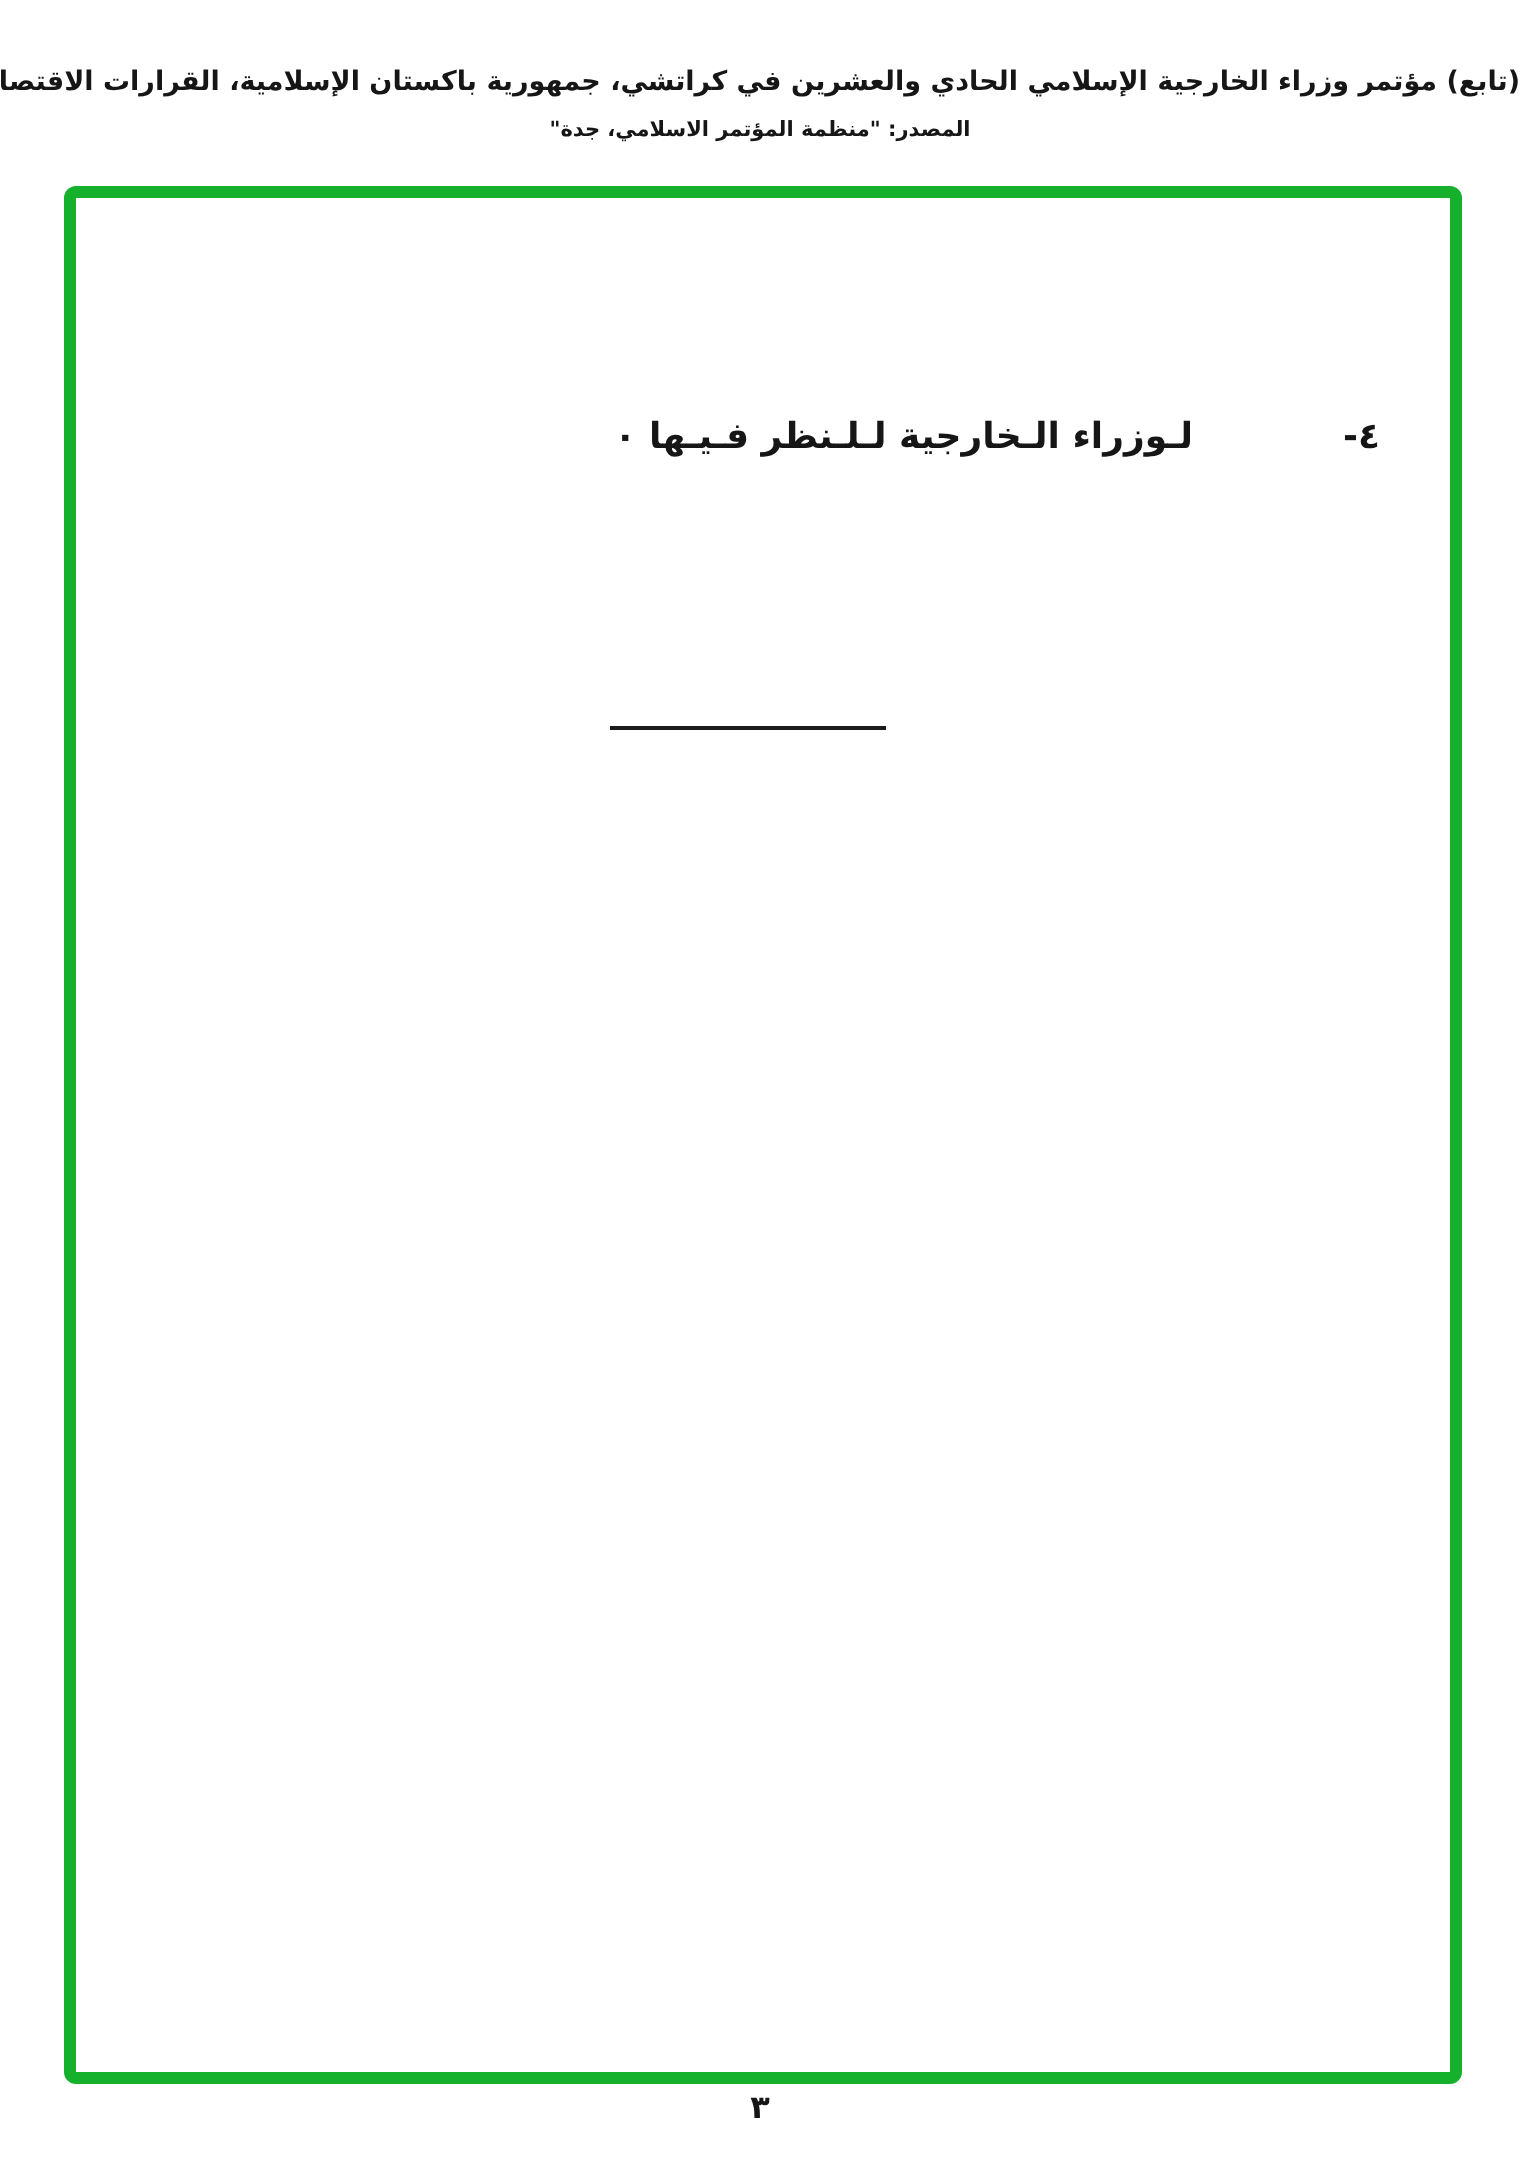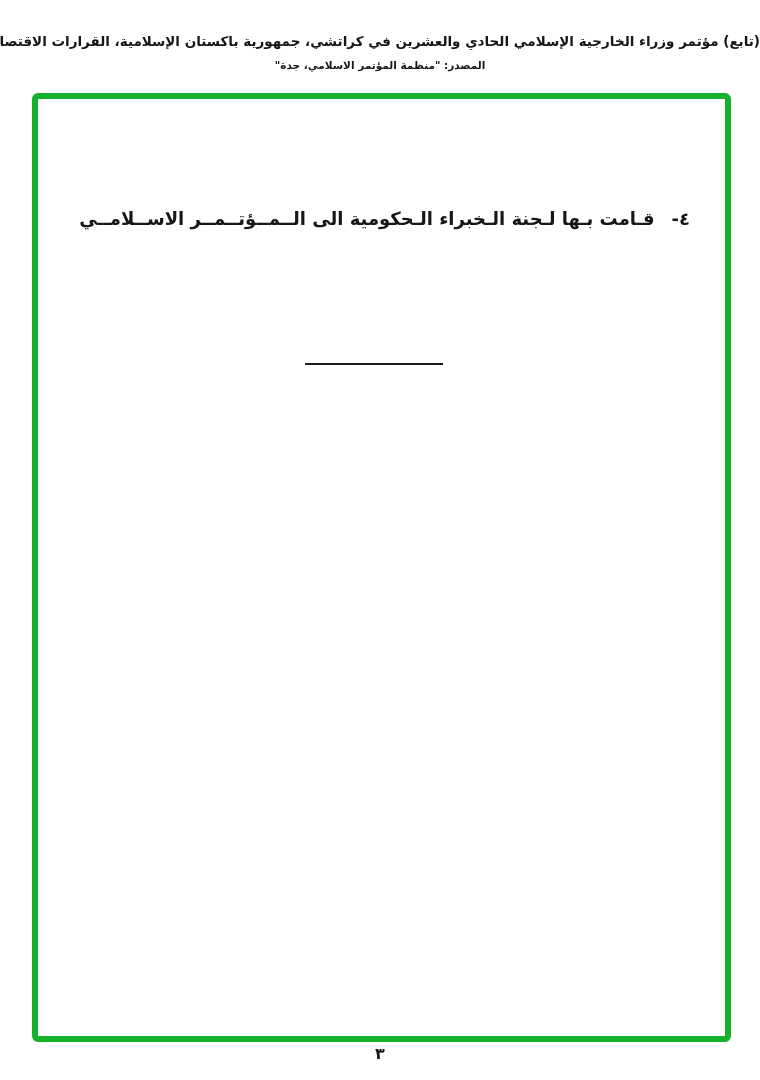--- a/index.html
+++ b/index.html
@@ -95,21 +95,21 @@
 
   <div class="hdr-line1">(تابع) مؤتمر وزراء الخارجية الإسلامي الحادي والعشرين في كراتشي، جمهورية باكستان الإسلامية، القرارات الاقتصادية، القرار الرقم ٢١/٢٠-أق</div>
 
   <div class="hdr-line2">المصدر: "منظمة المؤتمر الاسلامي، جدة"</div>
 
   <div class="green-box"></div>
 
   <div class="paragraph">
     <span class="item-number">٤-</span>
     <div class="para-lines">
-      <div class="para-line">قـامت بـها لـجنة الـخبراء الـحكومية الى الــمــؤتــمــر الاســلامــي</div>
+      <div class="para-line last">لـوزراء الـخارجية لـلـنظر فـيـها ٠</div>
     </div>
   </div>
 
   <div class="divider"></div>
 
   <div class="page-number">٣</div>
 
 </div>
 
 </body></html>

